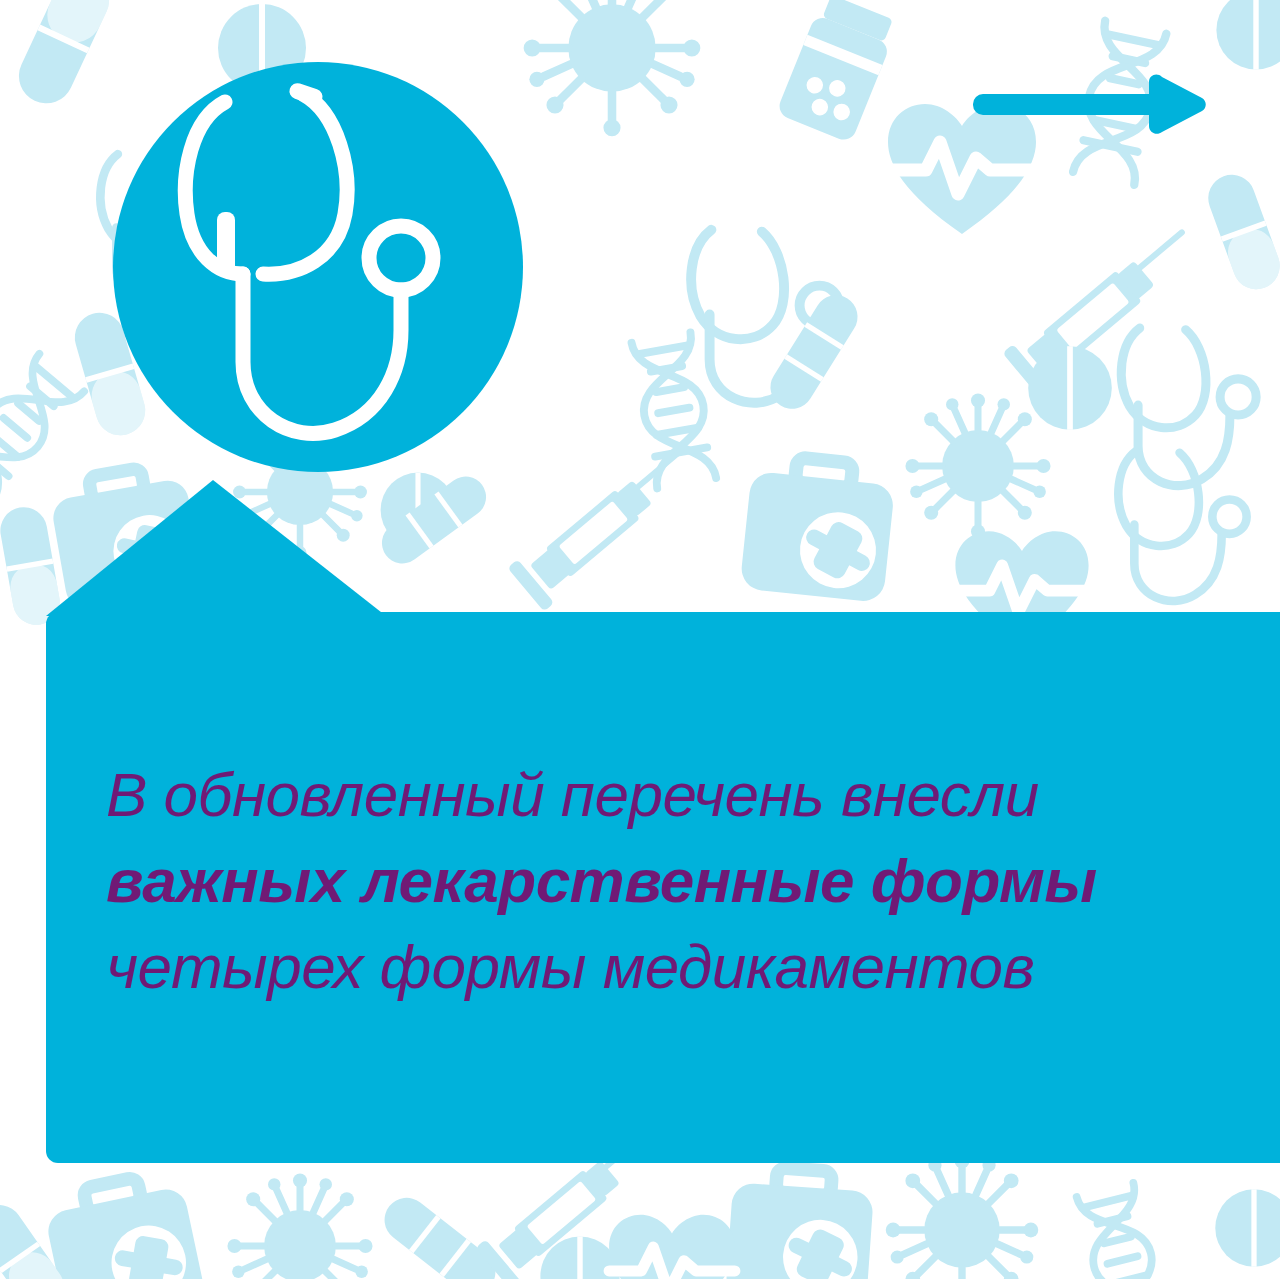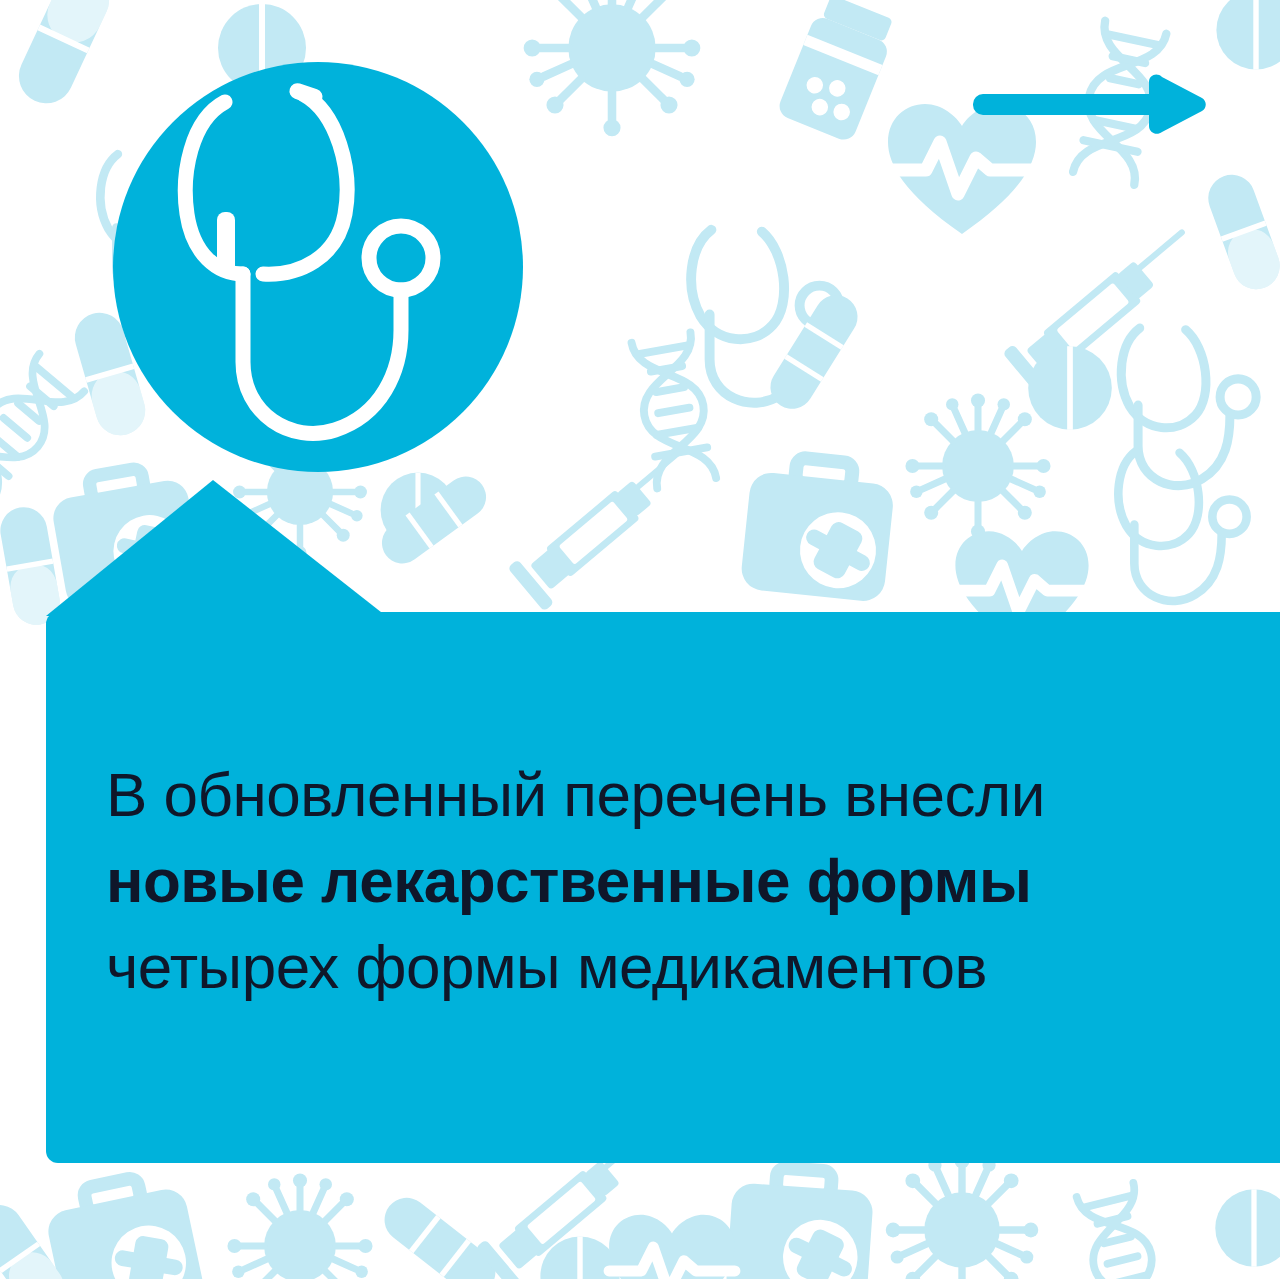--- a/index.html
+++ b/index.html
@@ -77,26 +77,27 @@
   }
   #bubble-tail svg { display: block; width: 340px; height: 140px; }
 
   
   #headline {
     position: absolute;
     left: 106px;
     top: 752px;
     width: 1130px;
     z-index: 4;
-    color: #0f172a;
+    color: #701a75;
     font-family: "Liberation Sans", sans-serif;
     font-size: 62px;
     line-height: 86px;
     letter-spacing: -0.5px;
     white-space: nowrap;
+    font-style: italic;
   }
   #headline .line { display: block; }
   #headline .strong { font-weight: 700; }
   #headline .regular { font-weight: 400; }
 </style>
 </head>
 <body>
 
 <div id="poster">
 
@@ -284,17 +285,17 @@
     <svg viewBox="0 0 234 60" xmlns="http://www.w3.org/2000/svg">
       <g fill="#00b2db">
         <rect x="0" y="20" width="196" height="21" rx="10"></rect>
         <path d="M176,8 C176,1 184,-2 189,3 L229,24 C234,27 234,34 229,37 L189,58 C184,62 176,59 176,52 Z"></path>
       </g>
     </svg>
   </div>
 
   <div id="headline">
     <span class="line regular">В обновленный перечень внесли</span>
-    <span class="line strong">новые лекарственные формы</span>
+    <span class="line strong">важных лекарственные формы</span>
     <span class="line regular">четырех формы медикаментов</span>
   </div>
 
 </div>
 
 </body></html>

